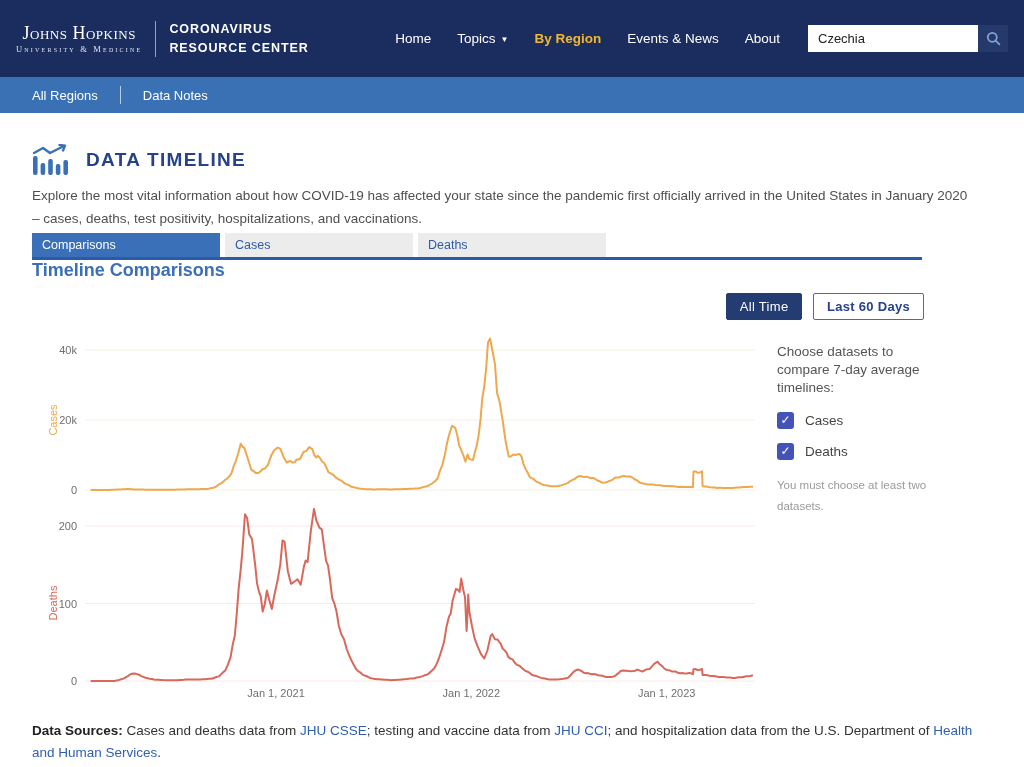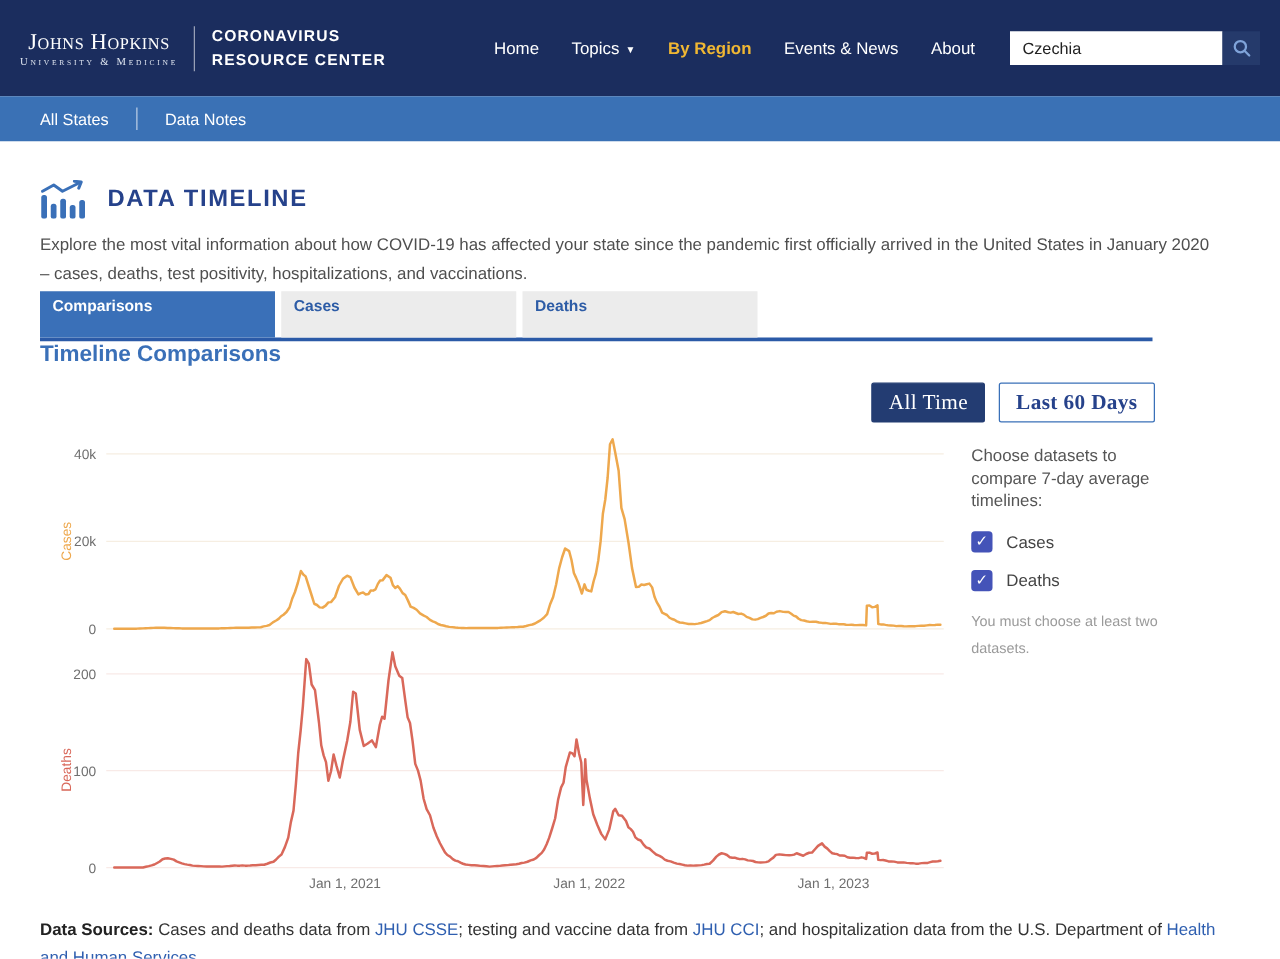--- a/index.html
+++ b/index.html
@@ -34,30 +34,30 @@
   .subnav a { color:#fff; text-decoration:none; cursor:pointer; }
   .subnav .vdiv { width:1px; height:18px; background:rgba(255,255,255,.65); margin:0 22px; }
 
   
   main { padding:0 32px; }
   .title-row { margin-top:31px; display:flex; align-items:center; gap:14px; }
   .page-title { font-size:19px; color:#26428b; letter-spacing:1.3px; font-weight:600; }
   .intro { margin-top:10px; font-size:13.5px; color:#4f4f4f; line-height:1.7; max-width:940px; }
 
   .tabs { margin-top:2px; width:890px; border-bottom:3px solid #2b5aa7; display:flex; gap:5px; }
-  .tab { width:188px; height:37px; line-height:24px; padding-left:10px;
-         font-size:12.5px; font-weight:bold; background:#ececec; color:#2d5ca6; cursor:pointer; }
+  .tab { width:188px; height:24px; line-height:24px; padding-left:10px;
+         font-size:12.5px; font-weight:normal; background:#ececec; color:#2d5ca6; cursor:pointer; }
   .tab.active { background:#3a70b8; color:#fff; }
 
   .section-title { margin-top:0; font-size:18px; color:#3a70b8; font-weight:600; }
 
   .chart-area { position:relative; width:892px; height:427px; }
   .range-buttons { position:absolute; top:12px; right:0; white-space:nowrap; }
-  .btn { font-size:17px; padding:5px 13px; border-radius:2px; cursor:pointer; letter-spacing:.3px;
-         font-family:Liberation Serif, serif; }
+  .btn { font-size:13px; padding:5px 13px; border-radius:2px; cursor:pointer; letter-spacing:.3px;
+         font-family:Liberation Sans, sans-serif; }
   .btn-primary { background:#233c72; color:#fff; border:1px solid #233c72; }
   .btn-secondary { background:#fff; color:#26428b; border:1px solid #3a70b8; margin-left:6px; font-weight:600; }
 
   .side-panel { position:absolute; top:62px; left:745px; width:152px; }
   .prompt { font-size:13.5px; color:#555; line-height:1.35; }
   .option-row { margin-top:14px; display:flex; align-items:center; gap:11px; cursor:pointer; }
   .checkbox { width:17px; height:17px; background:#4453b8; border-radius:3px; color:#fff;
               font-size:12px; display:flex; align-items:center; justify-content:center; }
   .option-label { font-size:13.5px; color:#444; }
   .note { margin-top:15px; font-size:11.5px; color:#9a9a9a; line-height:1.9; }
@@ -97,21 +97,21 @@
           <svg width="15" height="15" viewBox="0 0 15 15">
             <circle cx="6.3" cy="6.3" r="4.5" fill="none" stroke="#7fa3d9" stroke-width="1.8"></circle>
             <line x1="9.8" y1="9.8" x2="13.4" y2="13.4" stroke="#7fa3d9" stroke-width="1.8" stroke-linecap="round"></line>
           </svg>
         </button>
       </div>
     </nav>
   </header>
 
   <div class="subnav">
-    <a>All States</a>
+    <a>All Regions</a>
     <div class="vdiv"></div>
     <a>Data Notes</a>
   </div>
 
   <main>
     <div class="title-row">
       <svg width="40" height="31" viewBox="0 0 40 31">
         <g fill="#3a70b8">
           <rect x="1" y="12" width="4.6" height="19" rx="2"></rect>
           <rect x="8.6" y="19" width="4.6" height="12" rx="2"></rect>

